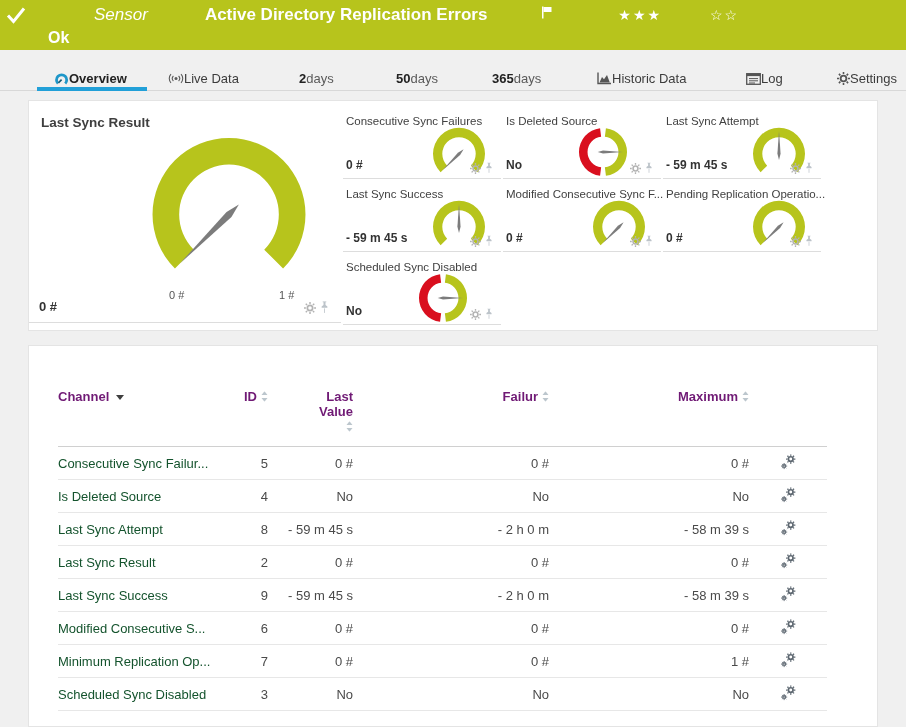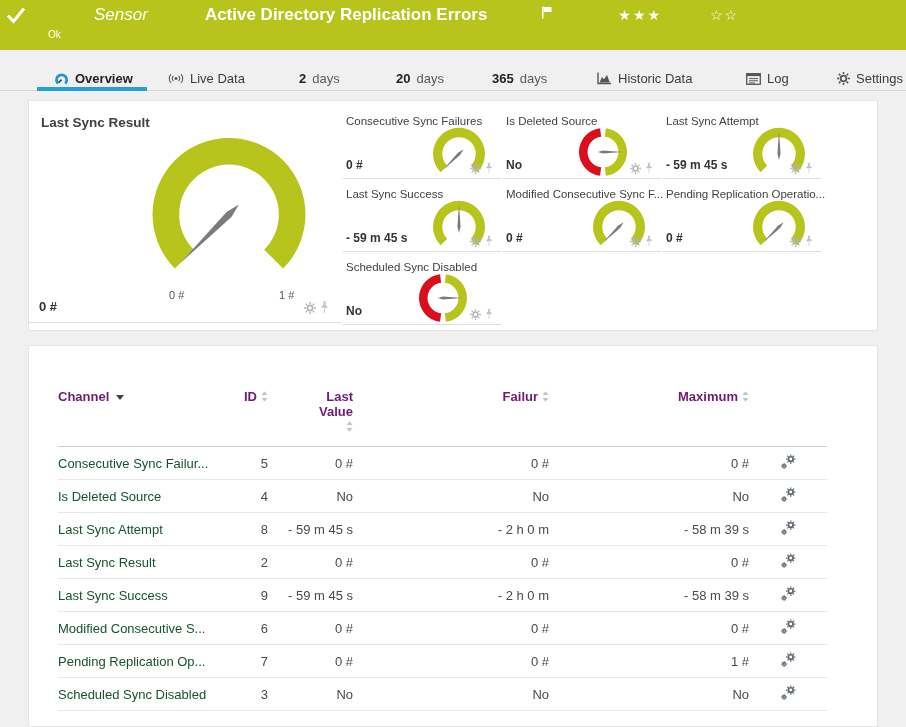--- a/index.html
+++ b/index.html
@@ -8,25 +8,25 @@
   .page { position:relative; width:906px; height:727px; background:#f0f0f0; overflow:hidden; }
 
   
   .sensor-header { position:absolute; left:0; top:0; width:906px; height:50px; background:#b7c41c; color:#fff; }
   .hdr-row { position:absolute; left:6px; top:5px; display:flex; align-items:center; white-space:nowrap;gap:48px; }
   .hdr-check { margin-right:20px; }
   .hdr-kind { font-style:italic; font-size:17px; margin-right:9px; }
   .hdr-title { font-size:17px; font-weight:bold; margin-right:6px; }
   .hdr-flag { margin-right:18px; margin-top:-6px; }
   .hdr-stars { font-size:14px; letter-spacing:2px; }
-  .hdr-status { position:absolute; left:48px; top:29px; font-size:10px; font-weight:normal; }
+  .hdr-status { position:absolute; left:48px; top:29px; font-size:16px; font-weight:bold; }
 
   
   .tabbar { position:absolute; left:0; top:50px; width:906px; height:41px; border-bottom:1px solid #d8d8d8; }
-  .tab { position:absolute; top:21px; display:flex; align-items:center; gap:6px; font-size:13px; color:#3c3c3c; cursor:pointer; white-space:nowrap; }
+  .tab { position:absolute; top:21px; display:flex; align-items:center; font-size:13px; color:#3c3c3c; cursor:pointer; white-space:nowrap; }
   .tab .num { font-weight:bold; color:#222; }
   .tab .unit { color:#5a5a5a; }
   .tab-underline { position:absolute; left:37px; top:37px; width:110px; height:4px; background:#22a0d8; }
 
   
   .card { position:absolute; background:#fff; border:1px solid #e4e4e4; }
   .gauges-card { left:28px; top:100px; width:850px; height:231px; }
   .table-card  { left:28px; top:345px; width:850px; height:382px; overflow:hidden; }
 
   
@@ -125,21 +125,21 @@
           <circle cx="8" cy="5.5" r="1.5" fill="#5a5a5a"></circle>
           <path d="M5.4 3a3.6 3.6 0 0 0 0 5M3 1.2a6.2 6.2 0 0 0 0 8.6M10.6 3a3.6 3.6 0 0 1 0 5M13 1.2a6.2 6.2 0 0 1 0 8.6" stroke="#5a5a5a" stroke-width="1.1" fill="none"></path>
         </svg>
       <span>Live Data</span>
     </div>
     <div class="tab" style="left:299px;">
       <span class="num">2</span>
       <span class="unit">days</span>
     </div>
     <div class="tab" style="left:396px;">
-      <span class="num">20</span>
+      <span class="num">50</span>
       <span class="unit">days</span>
     </div>
     <div class="tab" style="left:492px;">
       <span class="num">365</span>
       <span class="unit">days</span>
     </div>
     <div class="tab" style="left:596px;">
       <svg class="tab-icon" width="16" height="13" viewBox="0 0 16 13">
           <path d="M2 0.5v11h13" stroke="#555" stroke-width="1.4" fill="none"></path>
           <path d="M3.5 10.5 6 5l2 2.2L11 3l2.8 7.5Z" fill="#555"></path>
@@ -390,21 +390,21 @@
           <td class="c-name">Modified Consecutive S...</td>
           <td>6</td>
           <td>0 #</td>
           <td>0 #</td>
           <td>0 #</td>
           <td class="c-edit"><svg class="edit-svg" viewBox="0 0 19 19">
                 <use href="#editgear-sym"></use>
               </svg></td>
         </tr>
         <tr>
-          <td class="c-name">Pending Replication Op...</td>
+          <td class="c-name">Minimum Replication Op...</td>
           <td>7</td>
           <td>0 #</td>
           <td>0 #</td>
           <td>1 #</td>
           <td class="c-edit"><svg class="edit-svg" viewBox="0 0 19 19">
                 <use href="#editgear-sym"></use>
               </svg></td>
         </tr>
         <tr>
           <td class="c-name">Scheduled Sync Disabled</td>

